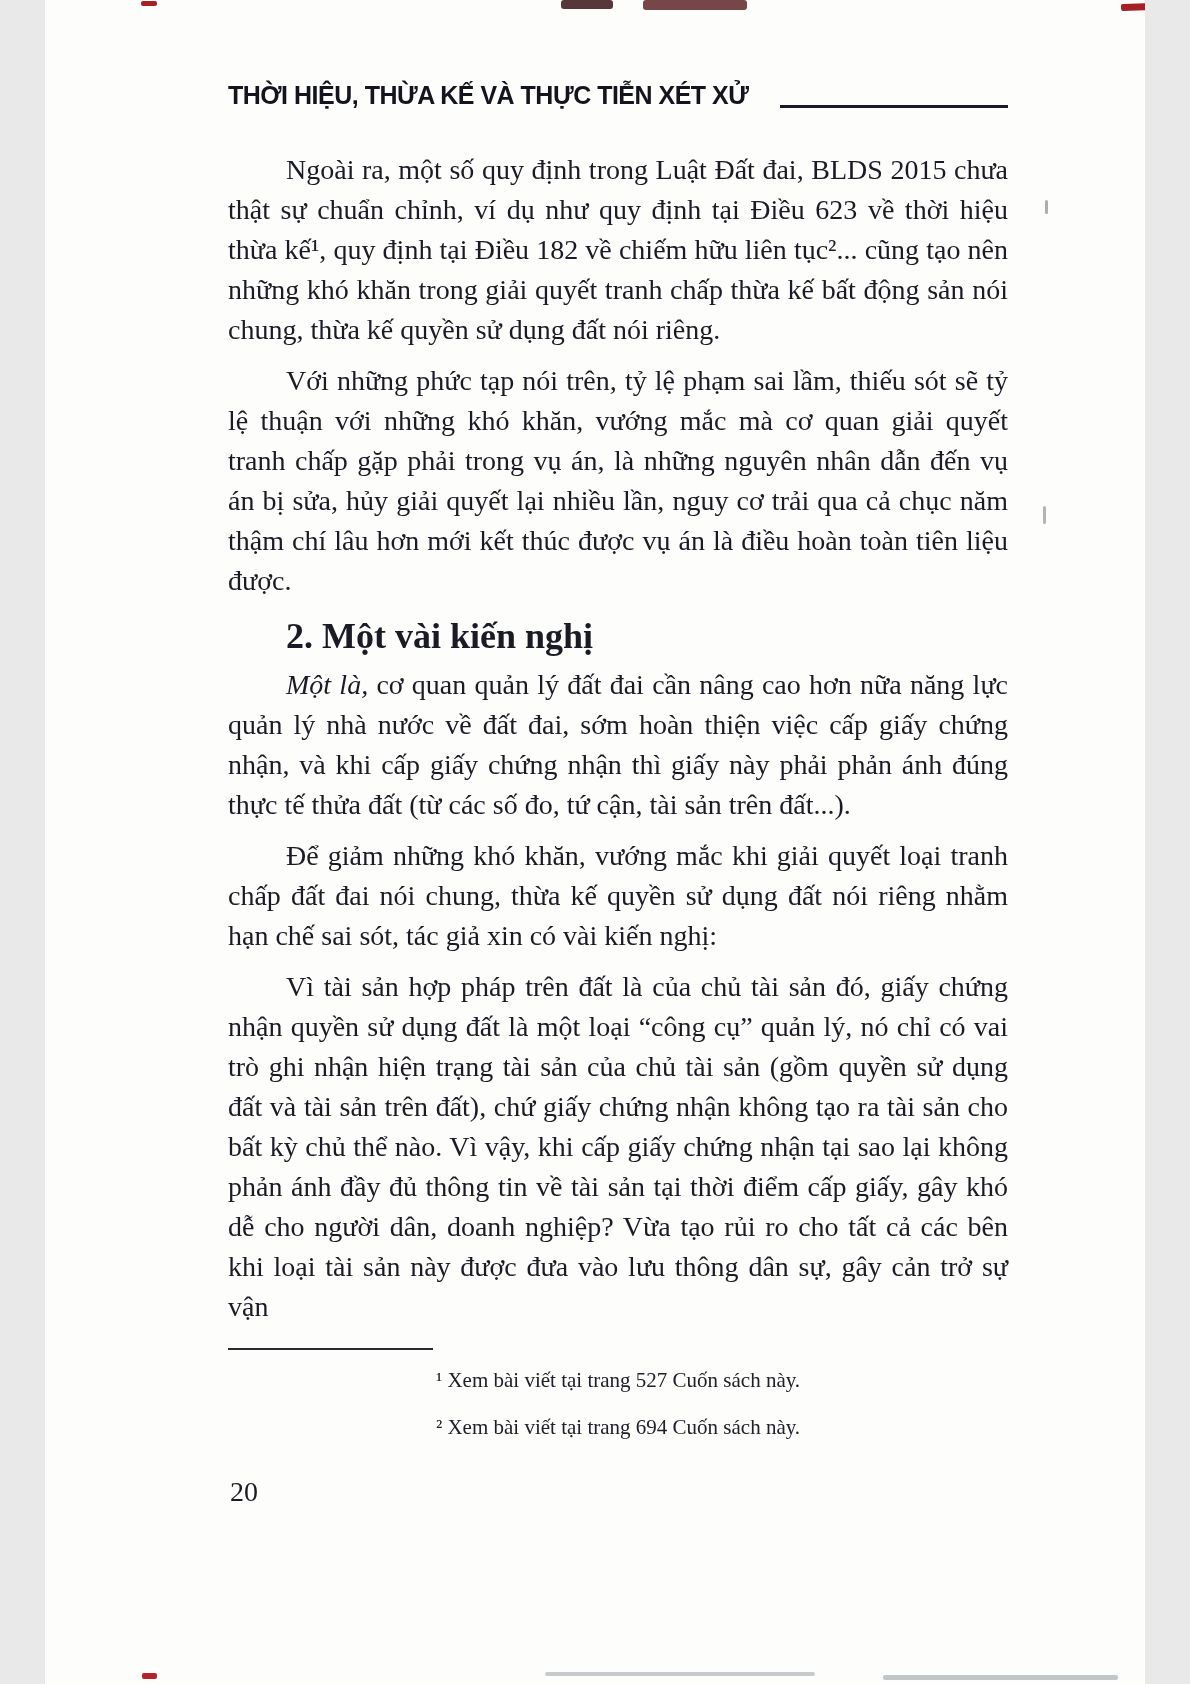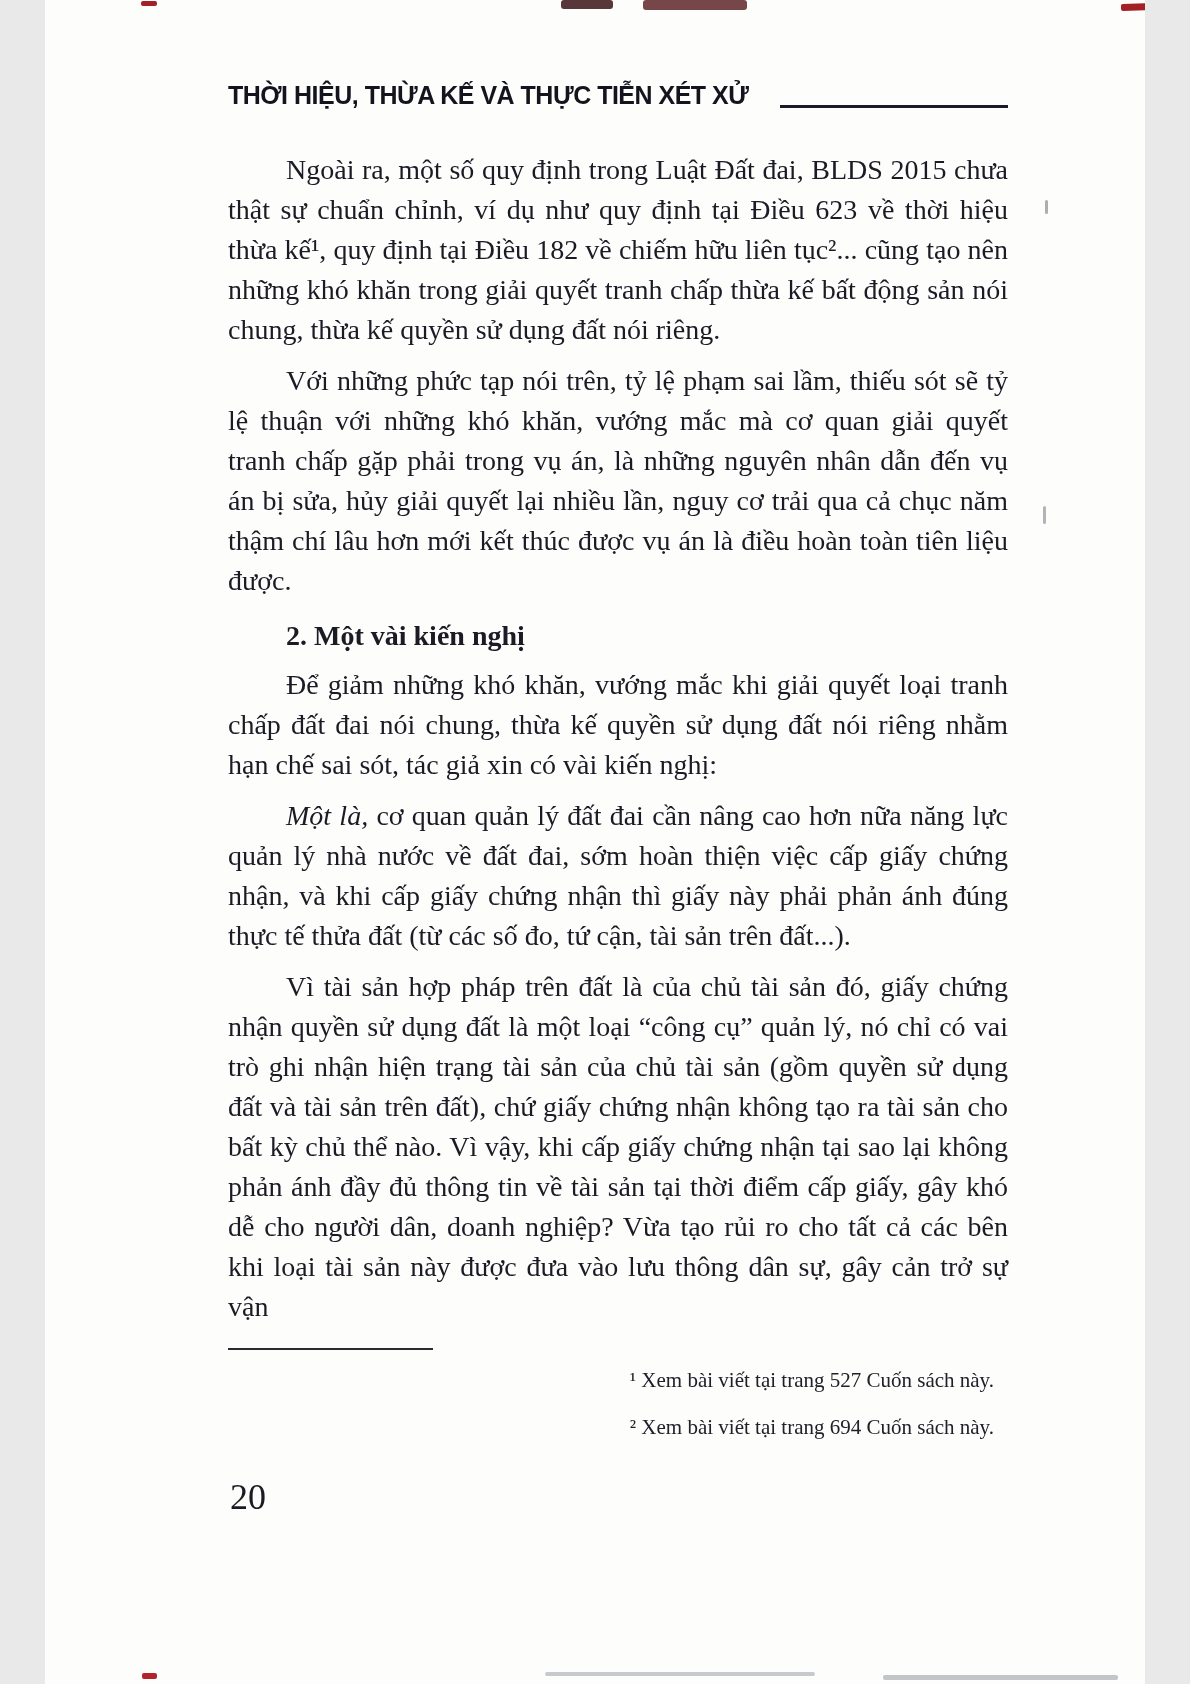--- a/index.html
+++ b/index.html
@@ -54,21 +54,21 @@
     text-align: justify;
   }
   .para {
     margin: 0 0 11px 0;
     text-indent: 58px;
   }
   .para .lead {
     font-style: italic;
   }
   .subhead {
-    font-size: 28px;
+    font-size: 36px;
     font-weight: bold;
     margin: 15px 0 9px 58px;
     text-align: left;
   }
 
   
   .footnotes {
     position: absolute;
     top: 1348px;
     left: 183px;
@@ -77,28 +77,28 @@
   .footnote-rule {
     width: 205px;
     border-top: 2px solid #2a2a33;
     margin-bottom: 8px;
   }
   .footnote {
     margin: 14px;
     font-size: 21px;
     line-height: 33px;
     color: #20202a;
-    text-align: right;
+    text-align: center;
   }
 
   .page-number {
     position: absolute;
     top: 1476px;
     left: 185px;
-    font-size: 36px;
+    font-size: 28px;
     color: #1b1b25;
   }
 
   
   .artifact {
     position: absolute;
     pointer-events: none;
   }
   .a-top-center-1 { left: 516px; top: 0; width: 52px; height: 9px; background: #3a1418; border-radius: 3px; opacity: .85; }
   .a-top-center-2 { left: 598px; top: 0; width: 104px; height: 10px; background: #55181c; border-radius: 3px; opacity: .8; }
@@ -121,23 +121,23 @@
     <span class="header-rule"></span>
   </header>
 
   <main class="body-text">
     <p class="para"><em class="lead"></em><span>Ngoài ra, một số quy định trong Luật Đất đai, BLDS 2015 chưa thật sự chuẩn chỉnh, ví dụ như quy định tại Điều 623 về thời hiệu thừa kế¹, quy định tại Điều 182 về chiếm hữu liên tục²... cũng tạo nên những khó khăn trong giải quyết tranh chấp thừa kế bất động sản nói chung, thừa kế quyền sử dụng đất nói riêng.</span></p>
 
     <p class="para"><em class="lead"></em><span>Với những phức tạp nói trên, tỷ lệ phạm sai lầm, thiếu sót sẽ tỷ lệ thuận với những khó khăn, vướng mắc mà cơ quan giải quyết tranh chấp gặp phải trong vụ án, là những nguyên nhân dẫn đến vụ án bị sửa, hủy giải quyết lại nhiều lần, nguy cơ trải qua cả chục năm thậm chí lâu hơn mới kết thúc được vụ án là điều hoàn toàn tiên liệu được.</span></p>
 
     <h2 class="subhead">2. Một vài kiến nghị</h2>
 
+    <p class="para"><em class="lead">Một là,</em><span> cơ quan quản lý đất đai cần nâng cao hơn nữa năng lực quản lý nhà nước về đất đai, sớm hoàn thiện việc cấp giấy chứng nhận, và khi cấp giấy chứng nhận thì giấy này phải phản ánh đúng thực tế thửa đất (từ các số đo, tứ cận, tài sản trên đất...).</span></p>
+
     <p class="para"><em class="lead"></em><span>Để giảm những khó khăn, vướng mắc khi giải quyết loại tranh chấp đất đai nói chung, thừa kế quyền sử dụng đất nói riêng nhằm hạn chế sai sót, tác giả xin có vài kiến nghị:</span></p>
-
-    <p class="para"><em class="lead">Một là,</em><span> cơ quan quản lý đất đai cần nâng cao hơn nữa năng lực quản lý nhà nước về đất đai, sớm hoàn thiện việc cấp giấy chứng nhận, và khi cấp giấy chứng nhận thì giấy này phải phản ánh đúng thực tế thửa đất (từ các số đo, tứ cận, tài sản trên đất...).</span></p>
 
     <p class="para"><em class="lead"></em><span>Vì tài sản hợp pháp trên đất là của chủ tài sản đó, giấy chứng nhận quyền sử dụng đất là một loại “công cụ” quản lý, nó chỉ có vai trò ghi nhận hiện trạng tài sản của chủ tài sản (gồm quyền sử dụng đất và tài sản trên đất), chứ giấy chứng nhận không tạo ra tài sản cho bất kỳ chủ thể nào. Vì vậy, khi cấp giấy chứng nhận tại sao lại không phản ánh đầy đủ thông tin về tài sản tại thời điểm cấp giấy, gây khó dễ cho người dân, doanh nghiệp? Vừa tạo rủi ro cho tất cả các bên khi loại tài sản này được đưa vào lưu thông dân sự, gây cản trở sự vận</span></p>
   </main>
 
   <footer class="footnotes">
     <div class="footnote-rule"></div>
     <p class="footnote">¹ Xem bài viết tại trang 527 Cuốn sách này.</p>
     <p class="footnote">² Xem bài viết tại trang 694 Cuốn sách này.</p>
   </footer>
 

